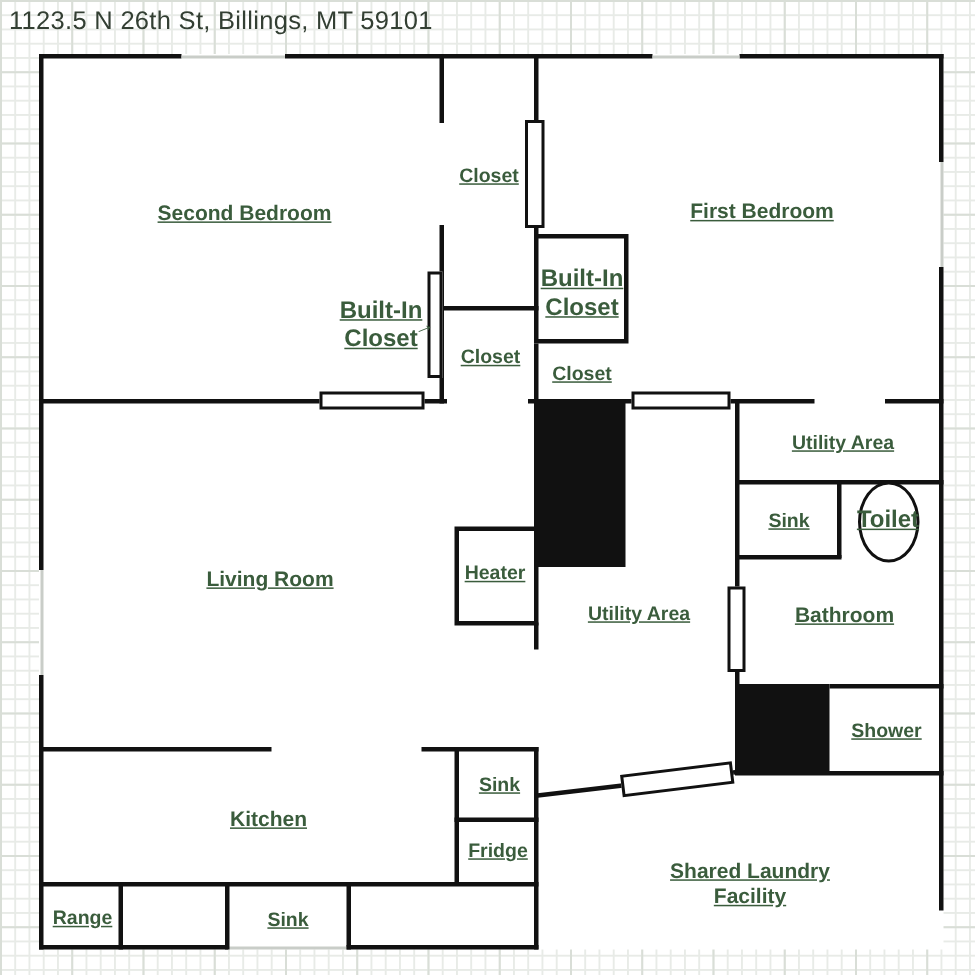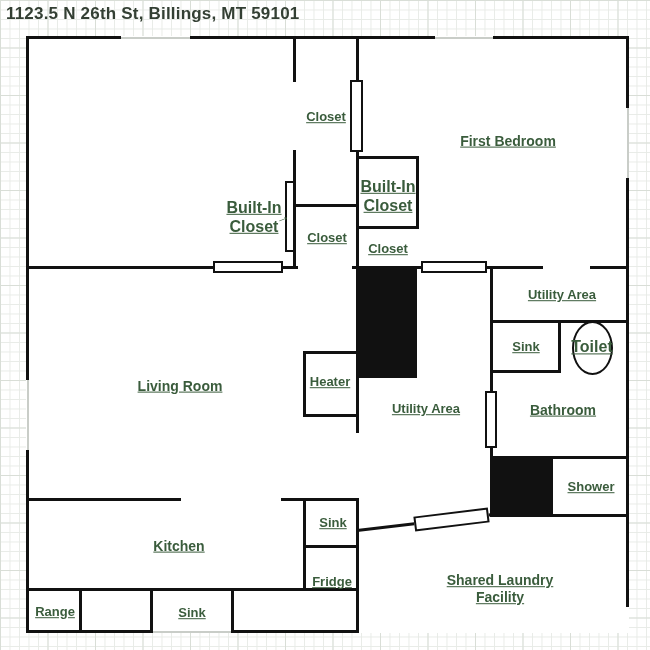--- a/index.html
+++ b/index.html
@@ -30,21 +30,21 @@
   .lbl{
     position:absolute;transform:translate(-50%,-50%);
     color:var(--label,#3a5c3c);font-weight:700;text-align:center;
     white-space:pre-line;line-height:1.2;pointer-events:none;text-decoration:underline;
   }
   .s14{font-size:14px;}
   .s13{font-size:13px;}
   .s12{font-size:16px;}
   .title{
     position:absolute;left:6px;top:4px;
-    font-size:17px;font-weight:700;color:var(--title,#333f33);
+    font-size:17px;font-weight:400;color:var(--title,#333f33);
     white-space:nowrap;letter-spacing:0.2px;
   }
   .arrow{position:absolute;transform:translate(-50%,-50%) rotate(-22deg);color:var(--label,#3a5c3c);font-weight:700;font-size:14px;}
 </style>
 </head>
 <body>
 
 <div class="canvas">
   <div class="grid"></div>
   <div class="title">1123.5 N 26th St, Billings, MT 59101</div>
@@ -105,36 +105,37 @@
 
   <div class="door" style="left:350px;top:80px;width:13px;height:72px;"></div>
   <div class="door" style="left:285px;top:181px;width:10px;height:71px;"></div>
   <div class="door" style="left:213px;top:261px;width:70px;height:12px;"></div>
   <div class="door" style="left:421px;top:261px;width:66px;height:12px;"></div>
   <div class="door" style="left:485px;top:391px;width:12px;height:57px;"></div>
   <div class="door" style="left:414px;top:512px;width:75px;height:15px;transform:rotate(-7deg);"></div>
 
   <div class="toilet" style="left:572px;top:321px;width:41px;height:54px;"></div>
 
+  <div class="lbl s14" style="left:163px;top:142px;">Second Bedroom</div>
   <div class="lbl s14" style="left:508px;top:141px;">First Bedroom</div>
   <div class="lbl s14" style="left:180px;top:386px;">Living Room</div>
   <div class="lbl s14" style="left:179px;top:546px;">Kitchen</div>
   <div class="lbl s14" style="left:563px;top:410px;">Bathroom</div>
   <div class="lbl s14" style="left:500px;top:589px;">Shared Laundry Facility</div>
   <div class="lbl s13" style="left:562px;top:295px;">Utility Area</div>
   <div class="lbl s13" style="left:426px;top:409px;">Utility Area</div>
   <div class="lbl s13" style="left:326px;top:117px;">Closet</div>
   <div class="lbl s13" style="left:327px;top:238px;">Closet</div>
   <div class="lbl s13" style="left:388px;top:249px;">Closet</div>
   <div class="lbl s12" style="left:254px;top:217px;">Built-In
 Closet</div>
   <div class="arrow" style="left:282px;top:217px;">→</div>
   <div class="lbl s12" style="left:388px;top:196px;">Built-In
 Closet</div>
   <div class="lbl s13" style="left:330px;top:382px;">Heater</div>
   <div class="lbl s13" style="left:526px;top:347px;">Sink</div>
   <div class="lbl s12" style="left:592px;top:347px;">Toilet</div>
   <div class="lbl s13" style="left:591px;top:487px;">Shower</div>
   <div class="lbl s13" style="left:333px;top:523px;">Sink</div>
-  <div class="lbl s13" style="left:332px;top:567px;margin-top:15px;">Fridge</div>
+  <div class="lbl s13" style="left:332px;top:567px;">Fridge</div>
   <div class="lbl s13" style="left:55px;top:612px;">Range</div>
   <div class="lbl s13" style="left:192px;top:613px;">Sink</div>
 </div>
 
 </body></html>

